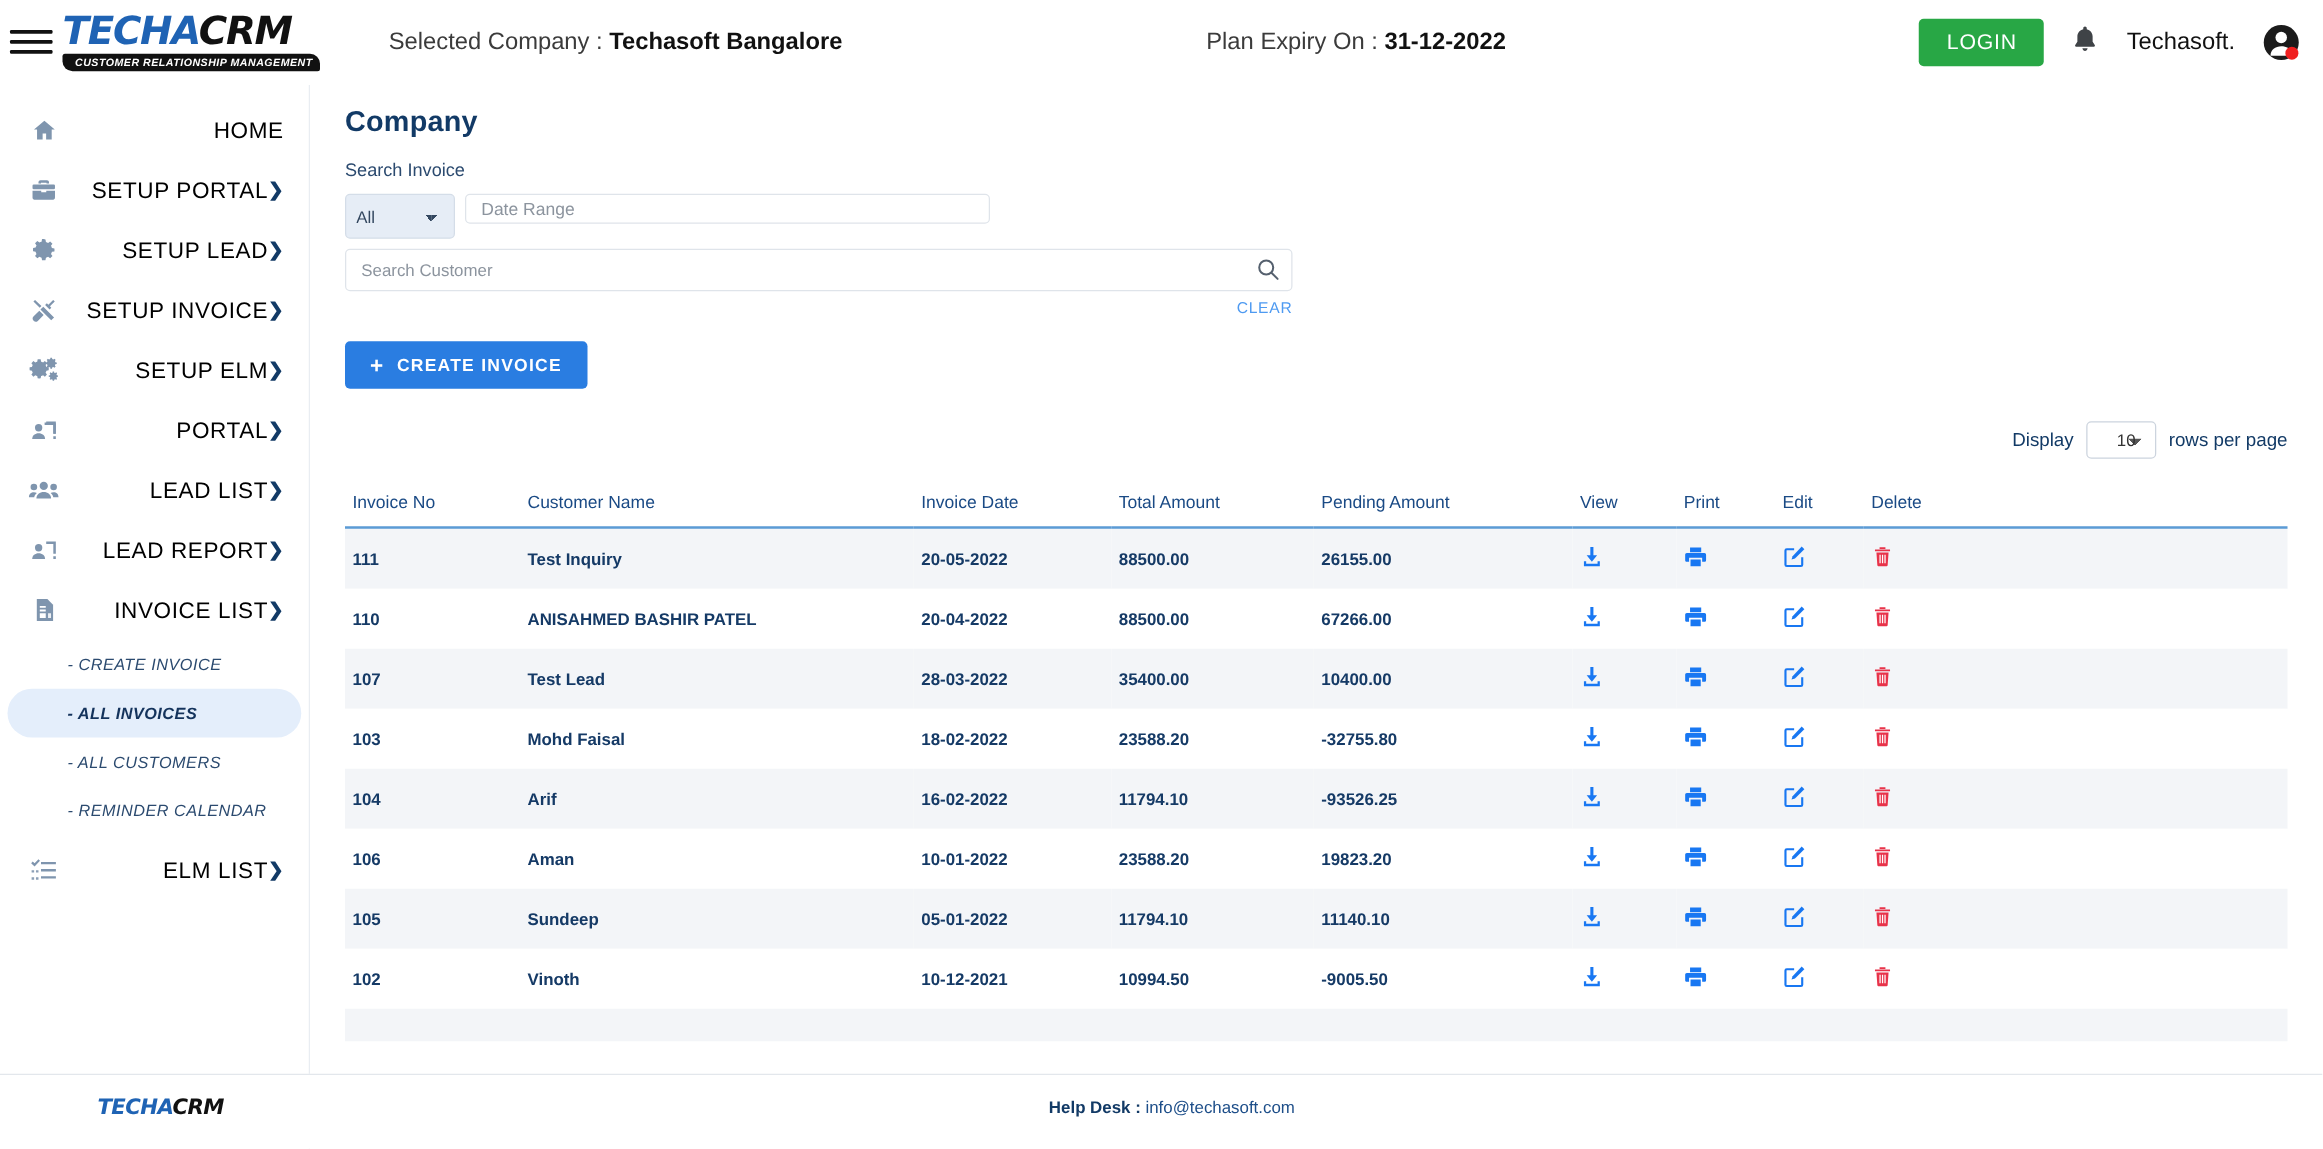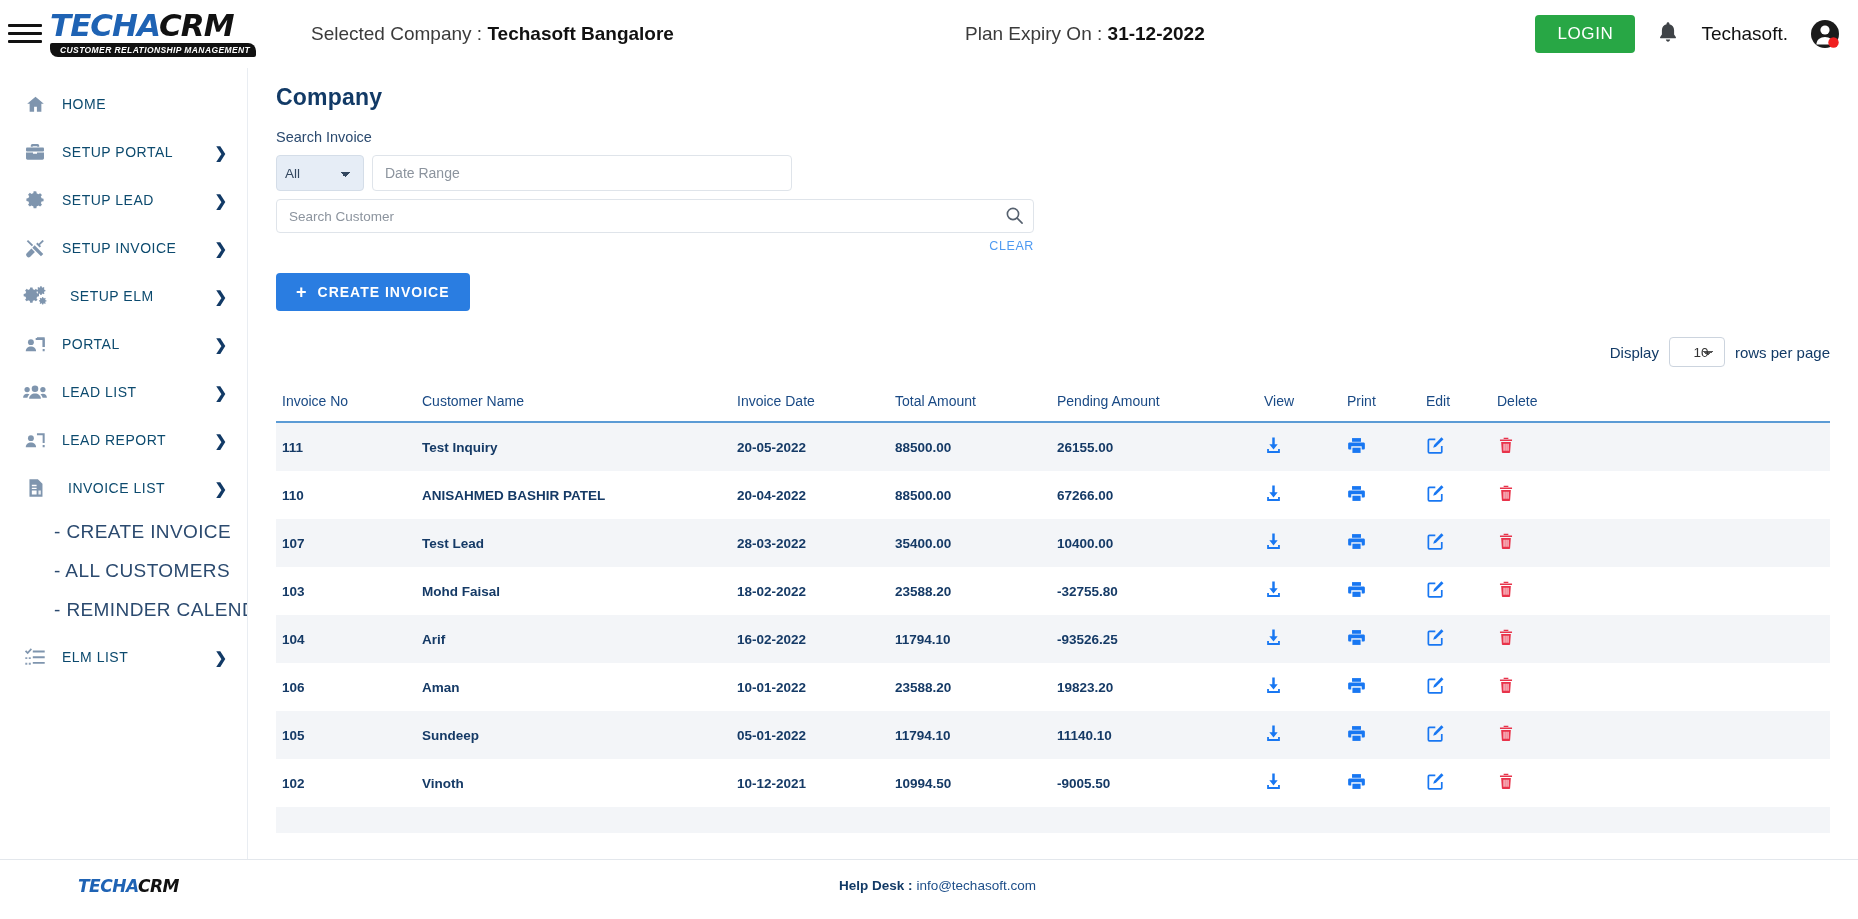--- a/index.html
+++ b/index.html
@@ -77,29 +77,29 @@
   .nav-item {
     display: flex; align-items: center; height: 48px;
     padding: 0 14px 0 14px; cursor: pointer; position: relative;
     border-radius: 22px; margin: 0 6px;
   }
   .nav-ico {
     width: 30px; min-width: 30px; display: flex; align-items: center; justify-content: center;
     color: #7f95ae; margin-right: 12px;
   }
   .nav-label {
-    font-size: 14px; color: #0c4a6e; letter-spacing: .5px; flex: 1; white-space: nowrap;
+    font-size: 18px; color: #000000; letter-spacing: .5px; flex: 1; white-space: nowrap; text-align: right;
   }
   .chev { color: #123a66; font-size: 15px; font-weight: 700; line-height: 1; }
 
   .sub-item {
     display: flex; align-items: center; height: 39px;
     margin: 0 6px; padding-left: 48px; cursor: pointer; border-radius: 20px;
   }
-  .sub-item .sub-label { font-size: 19px; color: #2b4a6f; letter-spacing: .4px; white-space: nowrap; }
+  .sub-item .sub-label { font-size: 13px; color: #2b4a6f; letter-spacing: .4px; white-space: nowrap; font-style: italic; }
   .sub-item.active { background: #e4eefb; }
   .sub-item.active .sub-label { font-weight: 700; color: #14335c; }
 
   
   .main {
     position: absolute; top: 68px; left: 248px;
     width: 1610px; height: 851px; background: #ffffff; overflow: hidden;
   }
   .page-title {
     font-size: 23px; font-weight: 700; color: #123a66;
@@ -114,21 +114,21 @@
     font-size: 13.5px; color: #33475f; padding: 0 8px;
     font-family: "Liberation Sans", sans-serif;
     -webkit-appearance: none; appearance: none; cursor: pointer;
     background-image:
       linear-gradient(45deg, transparent 50%, #33475f 50%),
       linear-gradient(135deg, #33475f 50%, transparent 50%);
     background-position: calc(100% - 18px) 16px, calc(100% - 13px) 16px;
     background-size: 5px 5px, 5px 5px; background-repeat: no-repeat;
   }
   .date-range {
-    width: 420px; height: 36px; margin-left: 8px;
+    width: 420px; height: 24px; margin-left: 8px;
     border: 1px solid #dfe4ea; border-radius: 4px;
     font-size: 14px; color: #333; padding: 0 12px;
     font-family: "Liberation Sans", sans-serif; background: #fff;
   }
   .date-range::placeholder { color: #8c949e; }
 
   .searchbox-wrap { position: relative; width: 758px; margin: 8px 0 0 28px; }
   .searchbox {
     width: 758px; height: 34px;
     border: 1px solid #dfe4ea; border-radius: 4px;
@@ -372,20 +372,23 @@
           <path fill="#ffffff" d="M7 8.4h5.2v1.6H7zM7 11.6h5.2v1.6H7zM7 14.8h5.2v4.2H7z"></path>
           <path fill="#ffffff" d="M14.2 14.8h2.6v4.2h-2.6z" opacity=".85"></path>
         </svg>
       </span>
       <span class="nav-label" style="padding-left:6px;">INVOICE LIST</span>
       <span class="chev">❯</span>
     </div>
 
     <div class="sub-item">
       <span class="sub-label">- CREATE INVOICE</span>
+    </div>
+    <div class="sub-item active">
+      <span class="sub-label">- ALL INVOICES</span>
     </div>
     <div class="sub-item">
       <span class="sub-label">- ALL CUSTOMERS</span>
     </div>
     <div class="sub-item">
       <span class="sub-label">- REMINDER CALENDAR</span>
     </div>
 
     <div class="nav-item" style="margin-top:4px;">
       <span class="nav-ico">

